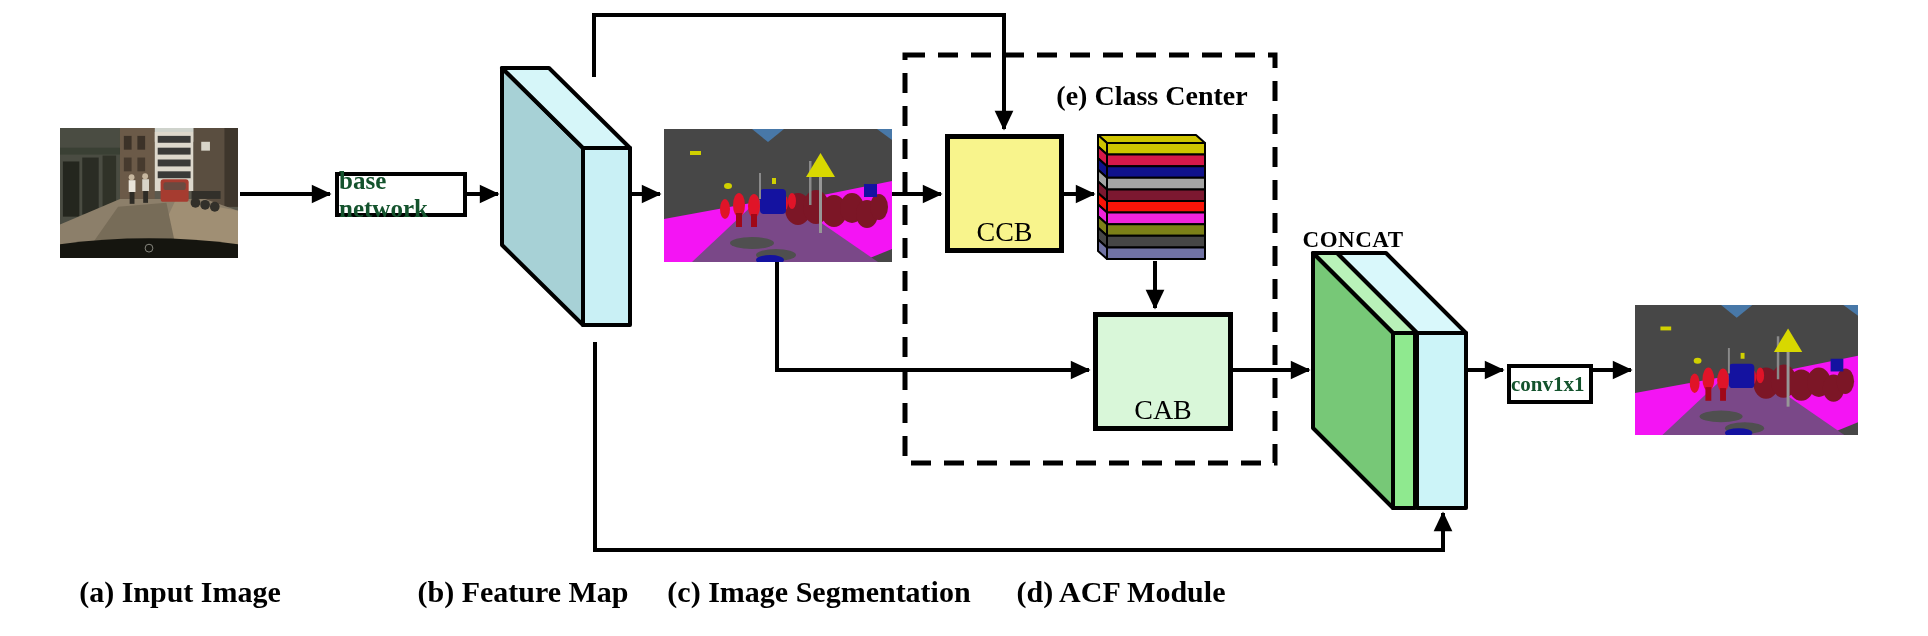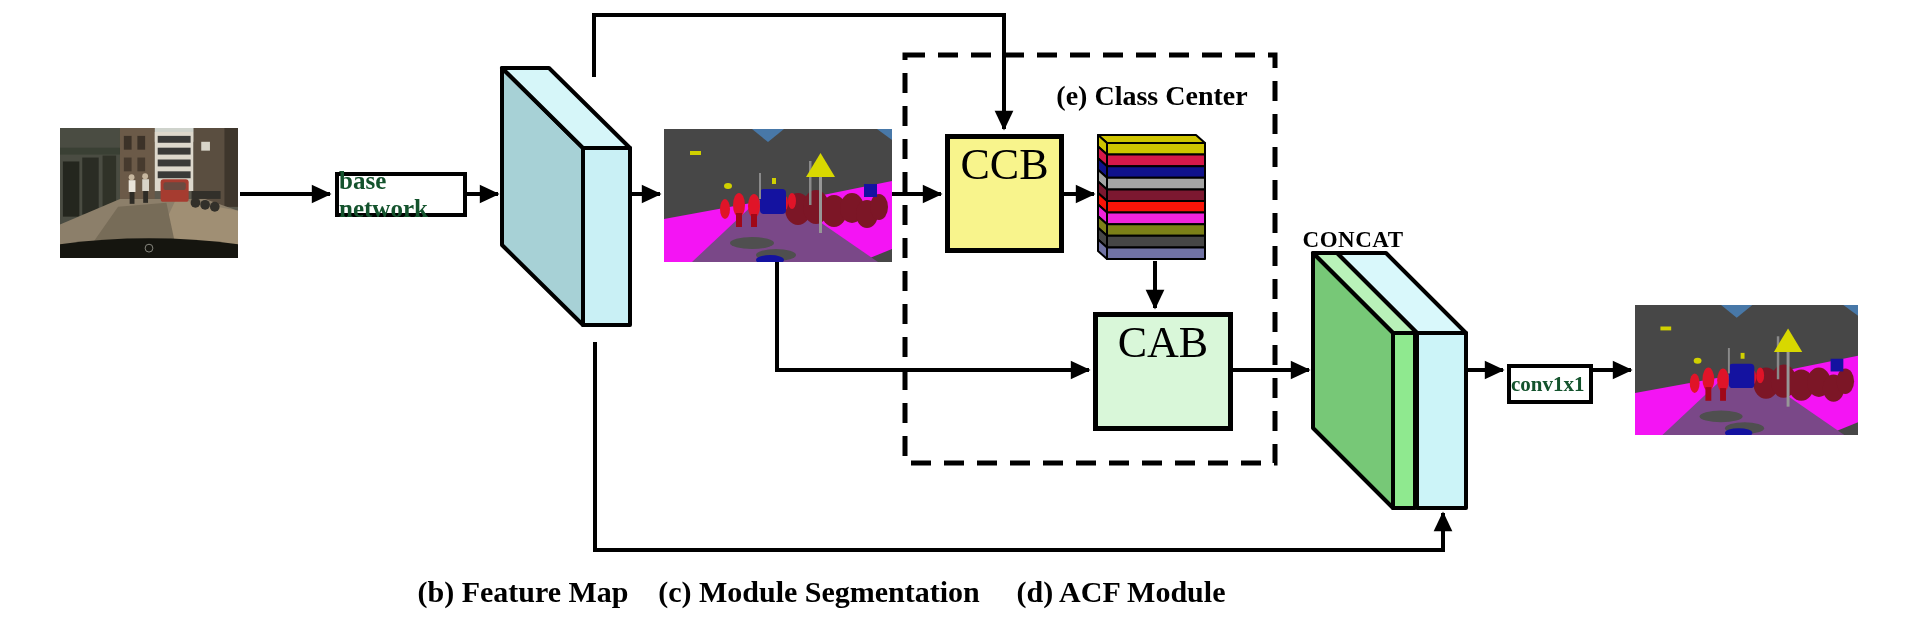--- a/index.html
+++ b/index.html
@@ -6,21 +6,21 @@
   .canvas{position:relative;width:1928px;height:636px;background:#ffffff;overflow:hidden;
           font-family:"Liberation Serif","DejaVu Serif",serif;}
   .layer{position:absolute;left:0;top:0;width:1928px;height:636px;}
   .lbl{position:absolute;color:#000;white-space:nowrap;}
   .caption{font-weight:bold;font-size:30px;transform:translateX(-50%);}
   .annot{font-weight:bold;font-size:28px;transform:translateX(-50%);}
   .concat-lbl{font-weight:bold;font-size:23px;transform:translateX(-50%);letter-spacing:.5px;}
   .opbox{position:absolute;box-sizing:border-box;background:#fff;border:4px solid #000;
          display:flex;align-items:center;justify-content:flex-start;font-weight:bold;font-size:25px;color:#14532d;}
   .bigbox{position:absolute;box-sizing:border-box;border:5px solid #000;
-          display:flex;align-items:flex-start;justify-content:center;font-size:44px;color:#000;}
+          display:flex;align-items:flex-end;justify-content:center;font-size:28px;color:#000;}
   .ccb{background:#f8f48c;}
   .cab{background:#d9f7d9;}
   .conv{font-size:21px;margin-top:14px;}
   .imgwrap{position:absolute;}
   .imgwrap svg{display:block;width:100%;height:100%;}
 </style>
 </head>
 <body>
 
 <div class="canvas">
@@ -205,17 +205,18 @@
   </div>
 
   <div class="opbox conv" style="left:1507px;top:350px;width:86px;height:40px;">
     <span>conv1x1</span>
   </div>
 
   <div class="lbl annot" style="left:1152px;top:80px;">(e) Class Center</div>
 
   <div class="lbl concat-lbl" style="left:1353px;top:227px;">CONCAT</div>
 
+  <div class="lbl caption" style="left:180px;top:575px;">(a) Input Image</div>
   <div class="lbl caption" style="left:523px;top:575px;">(b) Feature Map</div>
-  <div class="lbl caption" style="left:819px;top:575px;">(c) Module Segmentation</div>
+  <div class="lbl caption" style="left:819px;top:575px;">(c) Image Segmentation</div>
   <div class="lbl caption" style="left:1121px;top:575px;">(d) ACF Module</div>
 
 </div>
 
 </body></html>

